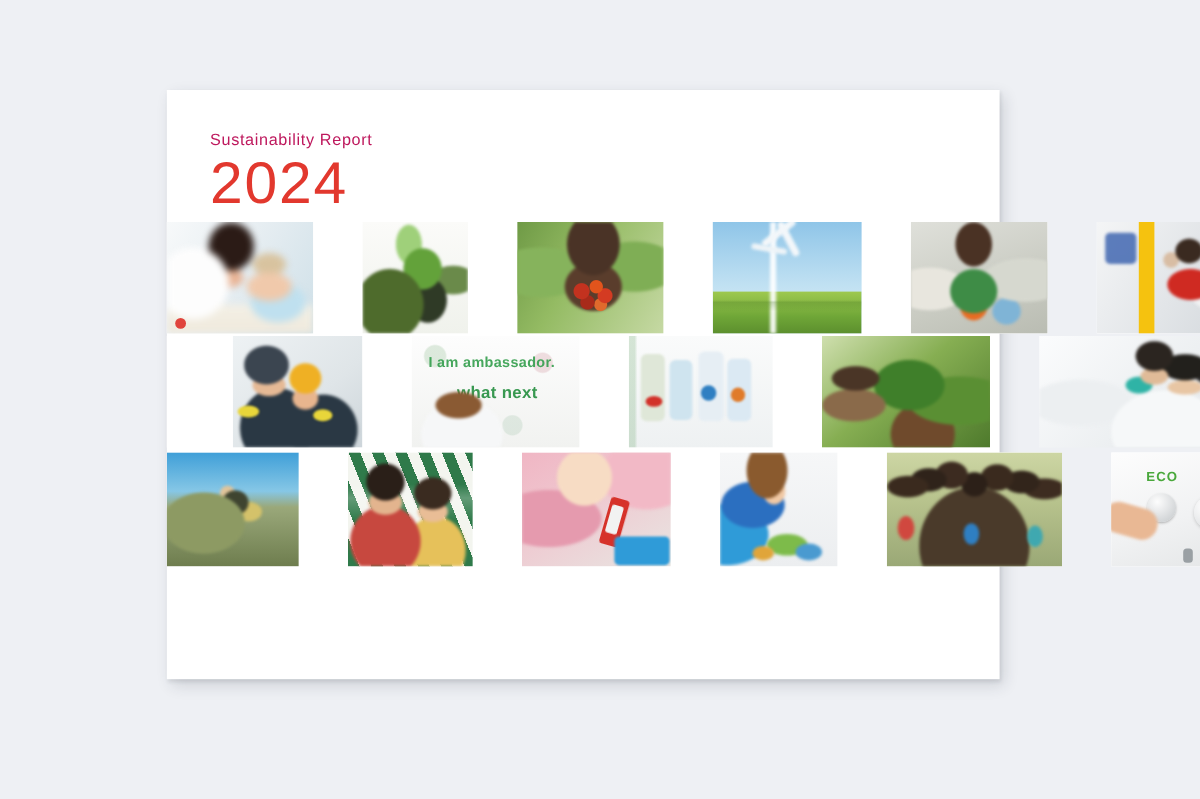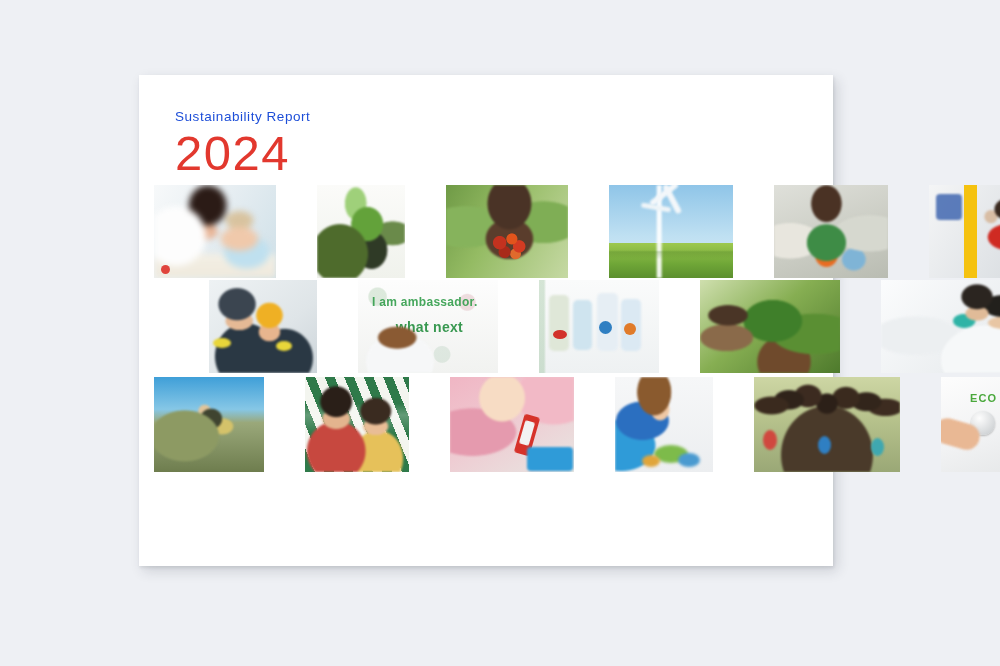--- a/index.html
+++ b/index.html
@@ -18,42 +18,42 @@
     left: 139px; top: 75px;
     width: 694px; height: 491px;
     background: #ffffff;
     box-shadow: 4px 5px 12px rgba(40,45,60,0.16),
                 1px 2px 3px rgba(40,45,60,0.10);
   }
 
   
   #title-block { position: absolute; left: 36px; top: 34px; }
   #report-kicker {
-    color: #1d4ed8;
+    color: #be185d;
     font-size: 13.5px;
     letter-spacing: 0.55px;
     font-weight: 400;
     white-space: nowrap;
   }
   #report-year {
     color: #e2382e;
     font-size: 49px;
     line-height: 52px;
     font-weight: 400;
     letter-spacing: 1.5px;
     margin-top: 3px;
   }
 
   
   #mosaic {
     position: absolute;
     left: 0px; top: 110px;
     width: 694px; height: 288px;
   }
-  .mrow { position: absolute; left: 15px; width: 772px; display: flex; gap: 41px; }
+  .mrow { position: absolute; left: 0; width: 772px; display: flex; gap: 41px; }
   .mrow.r1 { top: 0px;   height: 93px; }
   .mrow.r2 { top: 95px;  height: 93px; }
   .mrow.r3 { top: 192px; height: 95px; }
   .tile {
     position: relative;
     height: 100%;
     overflow: hidden;
     flex: 0 0 auto;
     background: #ffffff;
   }

